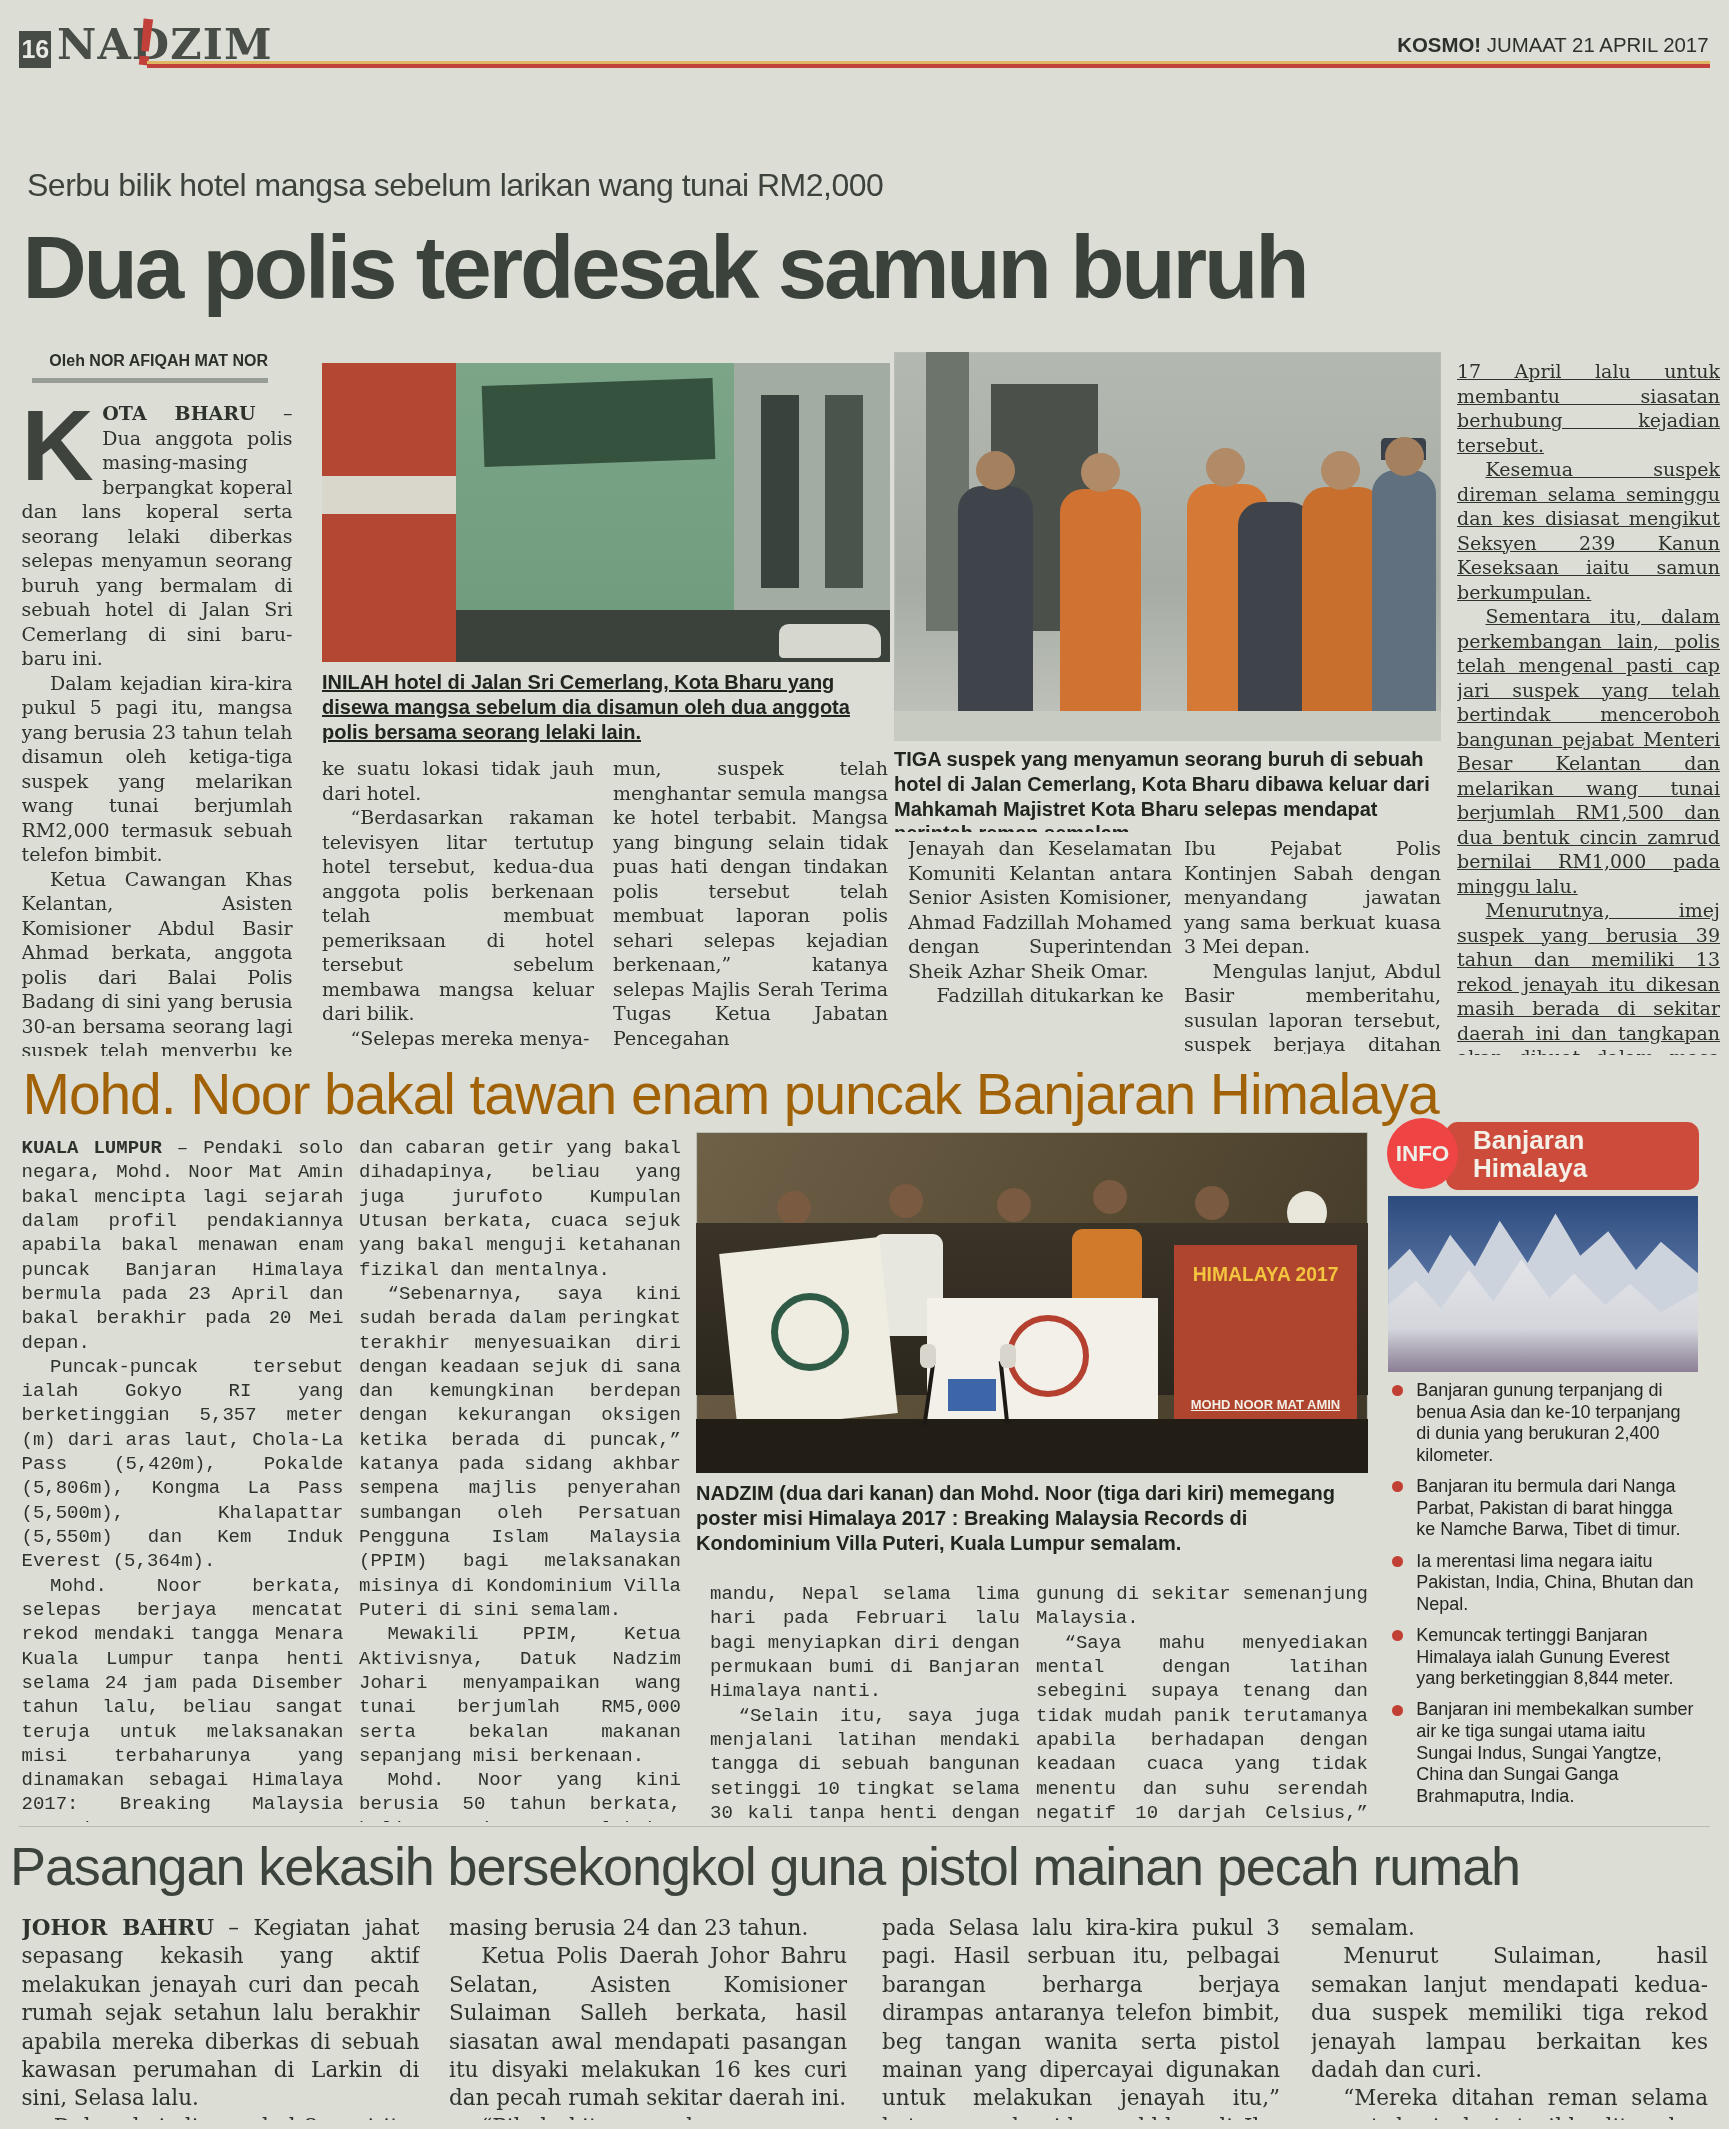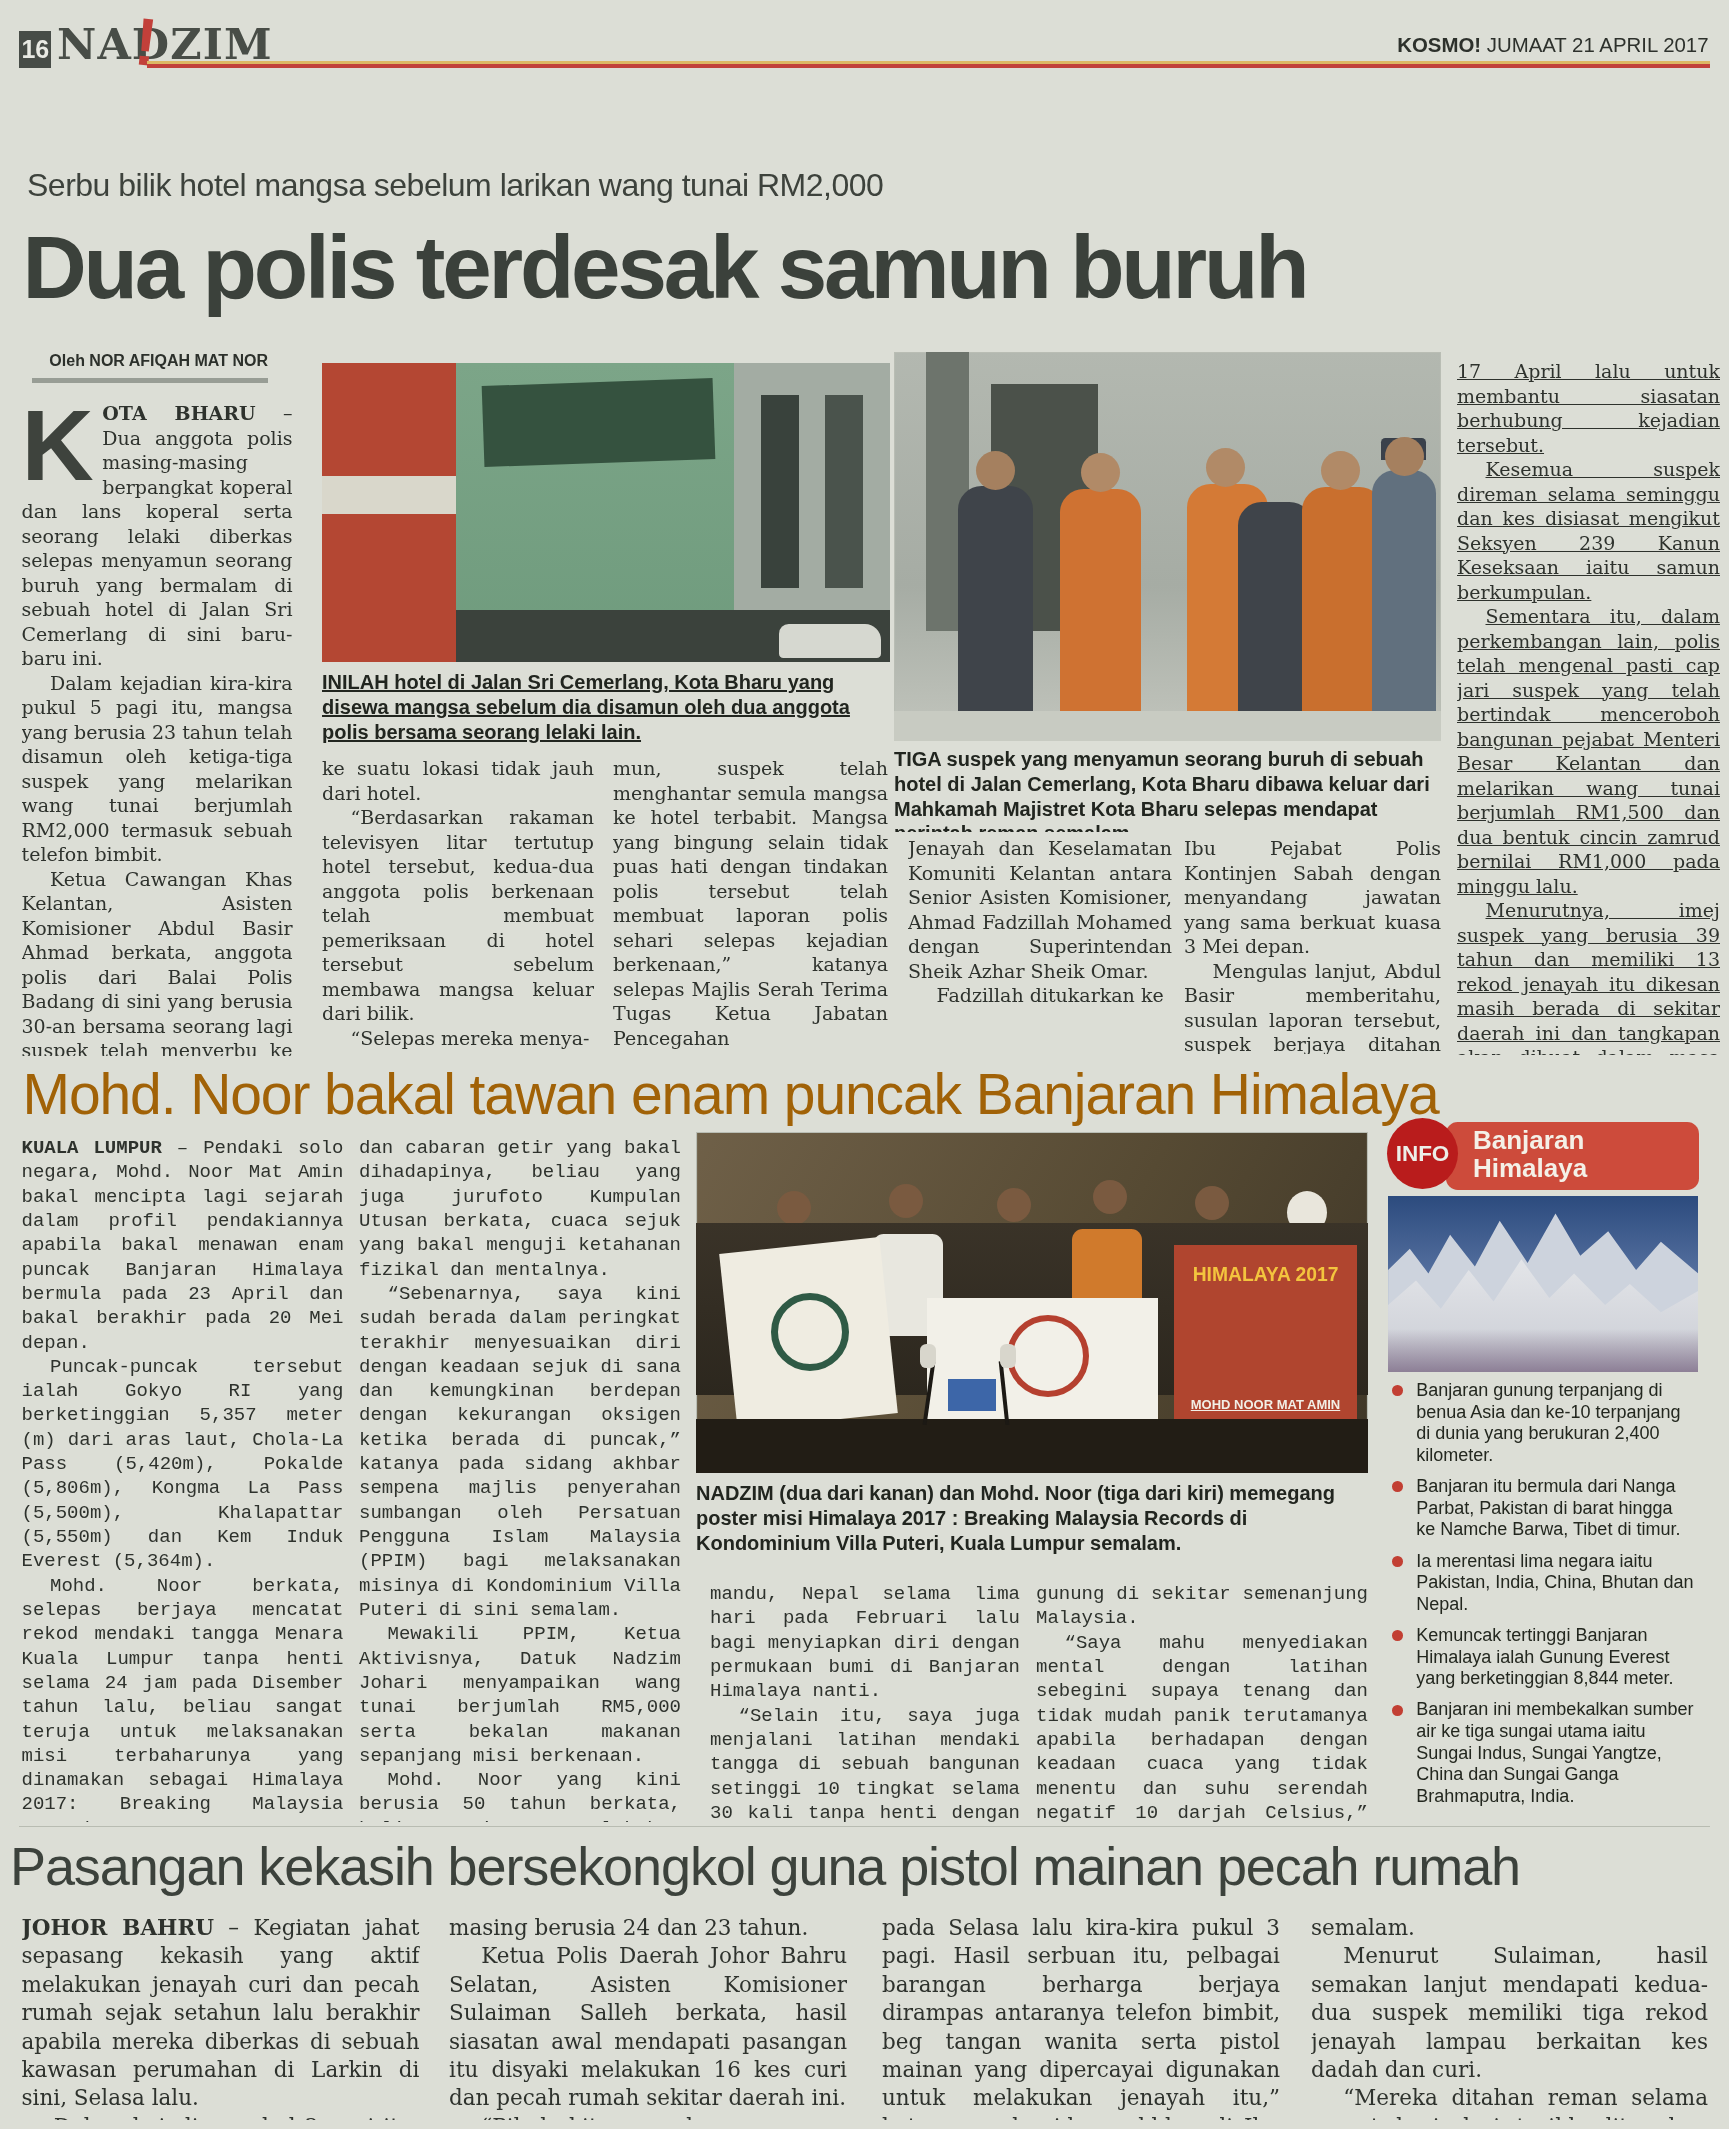--- a/index.html
+++ b/index.html
@@ -36,21 +36,21 @@
   .caption{position:absolute;font:700 20px/1.24 "Liberation Sans",sans-serif;color:#21251f;
            text-align:left;overflow:hidden;}
   
   .photo{position:absolute;overflow:hidden;box-shadow:0 0 0 1.1px #b9bdb4 inset;}
   .photo div{position:absolute;}
   .fig{border-radius:23.6px 23.6px 0 0;}
   .head{width:39px;height:39px;border-radius:50%;background:#b18a67;}
   
   .infobox{position:absolute;}
   .info-circle{position:absolute;left:0;top:0;width:71px;height:71px;border-radius:50%;
-               background:#b91c1c;display:flex;align-items:center;justify-content:center;
+               background:#ef4444;display:flex;align-items:center;justify-content:center;
                font:700 22.5px "Liberation Sans",sans-serif;color:#eceee8;z-index:2;}
   .info-bar{position:absolute;left:59px;top:4.3px;right:0;height:68px;background:#cd4b3b;
             border-radius:11.8px;}
   .info-title{position:absolute;left:86px;top:7.5px;font:700 26px/1.1 "Liberation Sans",sans-serif;
               color:#f4f0e7;}
   .mountain{position:absolute;overflow:hidden;}
   .mountain div{position:absolute;}
   .bullets{position:absolute;font:400 18px/1.2 "Liberation Sans",sans-serif;color:#23271f;
            text-align:left;}
   .bullets p{position:relative;margin:0 0 9.7px 0;padding-left:25px;}

